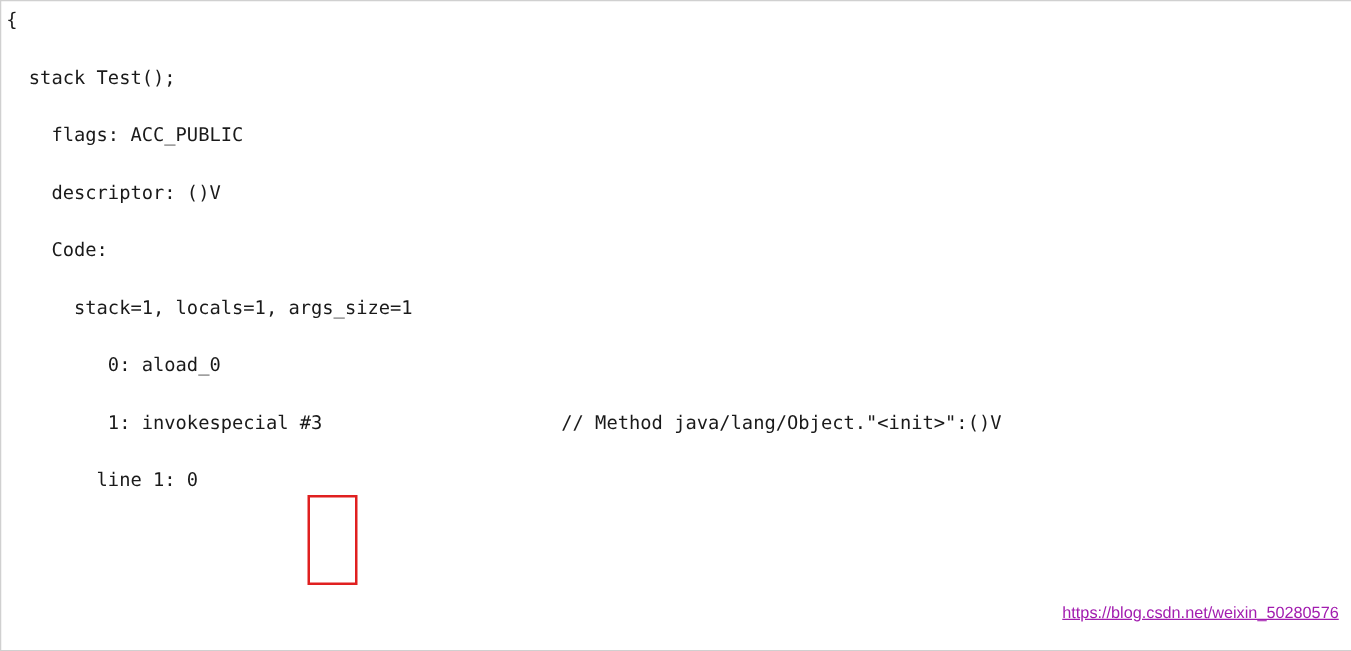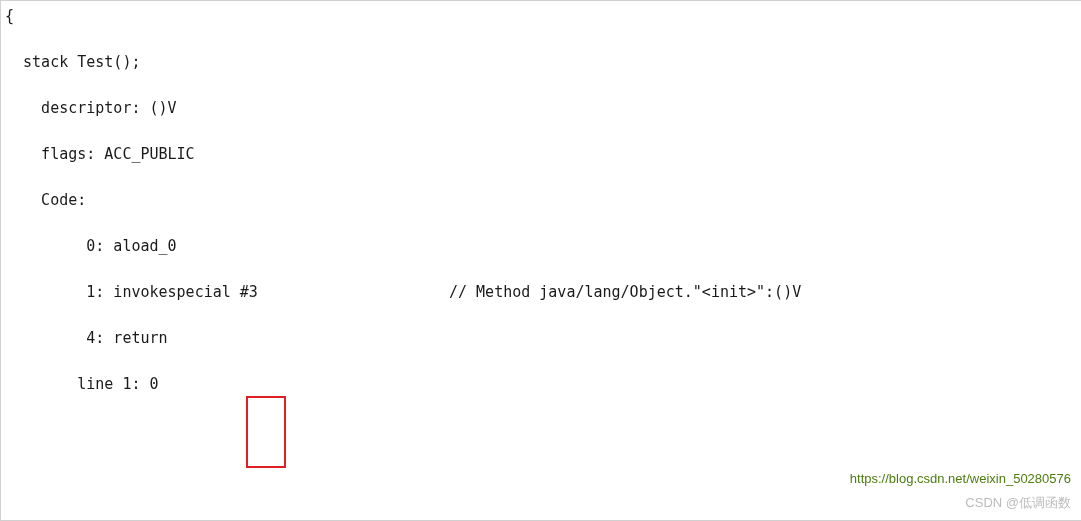--- a/index.html
+++ b/index.html
@@ -33,62 +33,62 @@
   .abs { position: absolute; top: 0; }
   .red-box {
     position: absolute;
     border: 2px solid #e02020;
     box-sizing: border-box;
     pointer-events: none;
   }
   .watermark1 {
     position: absolute;
     right: 10px;
-    bottom: 30px;
-    color: #4d7c0f;
+    bottom: 19px;
+    color: #a21caf;
     font-family: Arial, "Microsoft YaHei", sans-serif;
     font-size: 13px;
     pointer-events: none;
+    text-decoration: underline;
   }
   .watermark2 {
     position: absolute;
     right: 10px;
     bottom: 6px;
     color: #bcbcbc;
     font-family: Arial, "Microsoft YaHei", sans-serif;
     font-size: 13px;
     pointer-events: none;
   }
 </style>
 </head>
 <body>
 
 <div class="wrap">
   <pre class="code"><span class="line">{</span>
 <span class="line">  stack Test();</span>
+<span class="line">    flags: ACC_PUBLIC</span>
 <span class="line">    descriptor: ()V</span>
-<span class="line">    flags: ACC_PUBLIC</span>
 <span class="line">    Code:</span>
+<span class="line">      stack=1, locals=1, args_size=1</span>
 <span class="line">         0: aload_0</span>
 <span class="row"><span class="abs" style="left:0">         1: invokespecial #3</span><span class="abs" style="left:444px">// Method java/lang/Object."&lt;init&gt;":()V</span></span>
-<span class="line">         4: return</span>
 <span class="line">        line 1: 0</span>
 <span class="line"></span>
 
 
 
 
 
 
 
 
 
 
 
 
 
   </pre>
 
   <div class="red-box" style="left:245px; top:395px; width:40px; height:72px;"></div>
 
   <div class="watermark1">https://blog.csdn.net/weixin_50280576</div>
-  <div class="watermark2">CSDN @低调函数</div>
 </div>
 
 </body></html>

